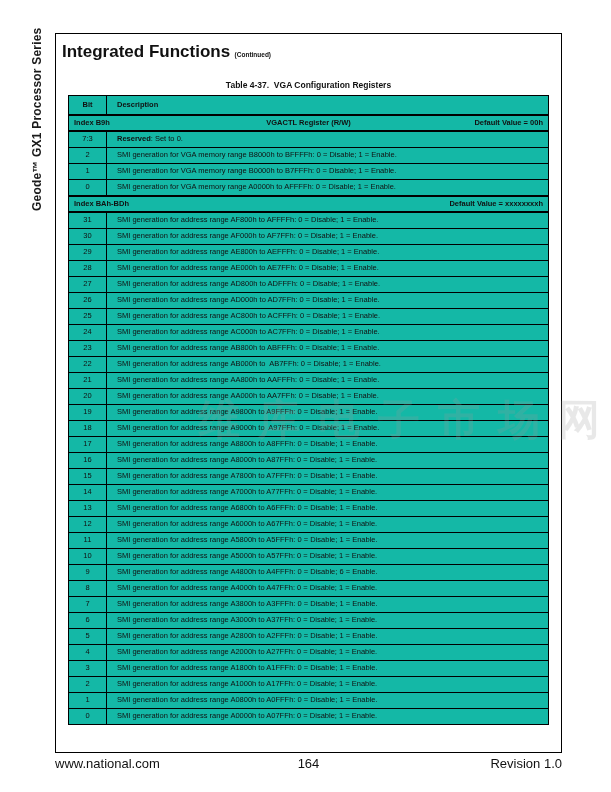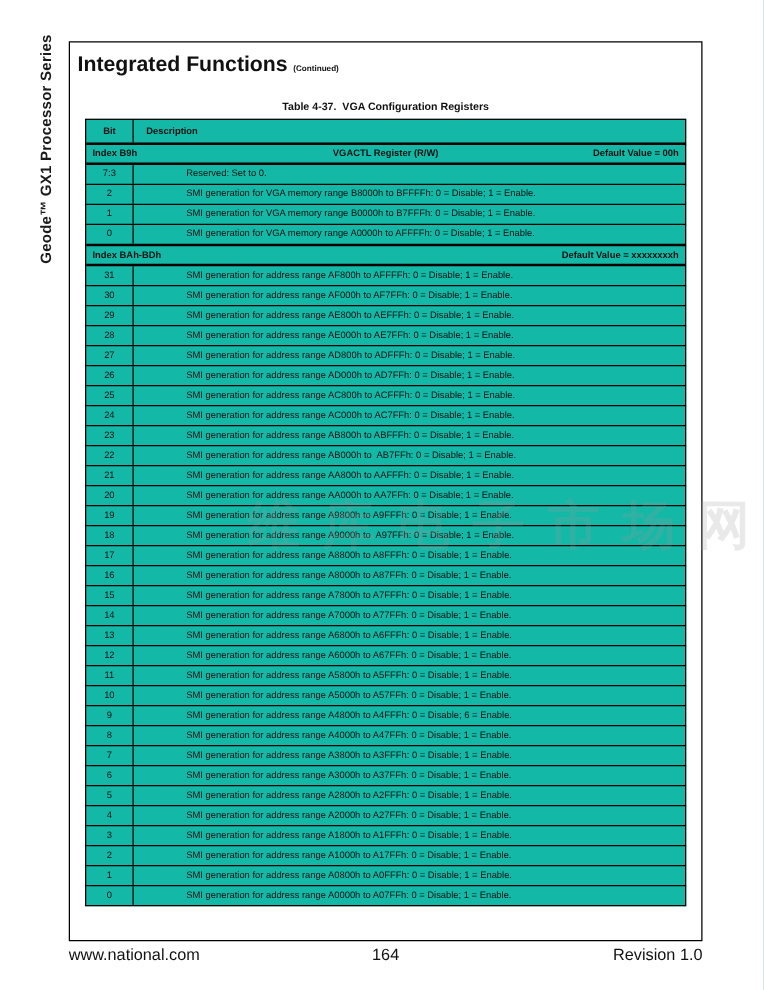--- a/index.html
+++ b/index.html
@@ -34,33 +34,33 @@
     font-size:7.5px;line-height:normal;
   }
   .t-row{display:flex;align-items:stretch;}
   .t-head{height:18px;font-weight:bold;}
   .t-head .bit-cell,.t-head .desc-cell{line-height:18px;}
   .bit-cell{
     width:38px;flex:0 0 38px;border-right:1px solid #000;
     text-align:center;box-sizing:border-box;
   }
   .desc-cell{flex:1;padding-left:10px;white-space:pre-wrap;overflow:hidden;}
-  .data-row{height:15px;border-bottom:1px solid #000;gap:32px;}
+  .data-row{height:15px;border-bottom:1px solid #000;}
   .data-row .bit-cell,.data-row .desc-cell{line-height:14px;}
   .data-row.last-in-section{border-bottom:none;}
   .index-row{
     position:relative;display:flex;justify-content:space-between;
     height:14px;line-height:14px;font-weight:bold;
     border-top:2.5px solid #000;border-bottom:2.5px solid #000;
     padding:0 5px;
   }
   .idx-center{position:absolute;left:0;right:0;text-align:center;}
   .idx-left{position:relative;z-index:1;}
   .idx-right{position:relative;z-index:1;}
-  strong{font-weight:normal;}
+  strong{font-weight:bold;}
   
   .watermark{
     position:absolute;left:142px;top:358px;
     font-size:42px;font-weight:bold;letter-spacing:18px;
     color:#9a9a9a;opacity:0.22;white-space:nowrap;pointer-events:none;
   }
   
   .footer{position:absolute;left:55px;top:756px;width:507px;height:12px;font-size:13px;color:#111;}
   .f-left{position:absolute;left:0;top:0;}
   .f-center{position:absolute;left:0;right:0;top:0;text-align:center;}

